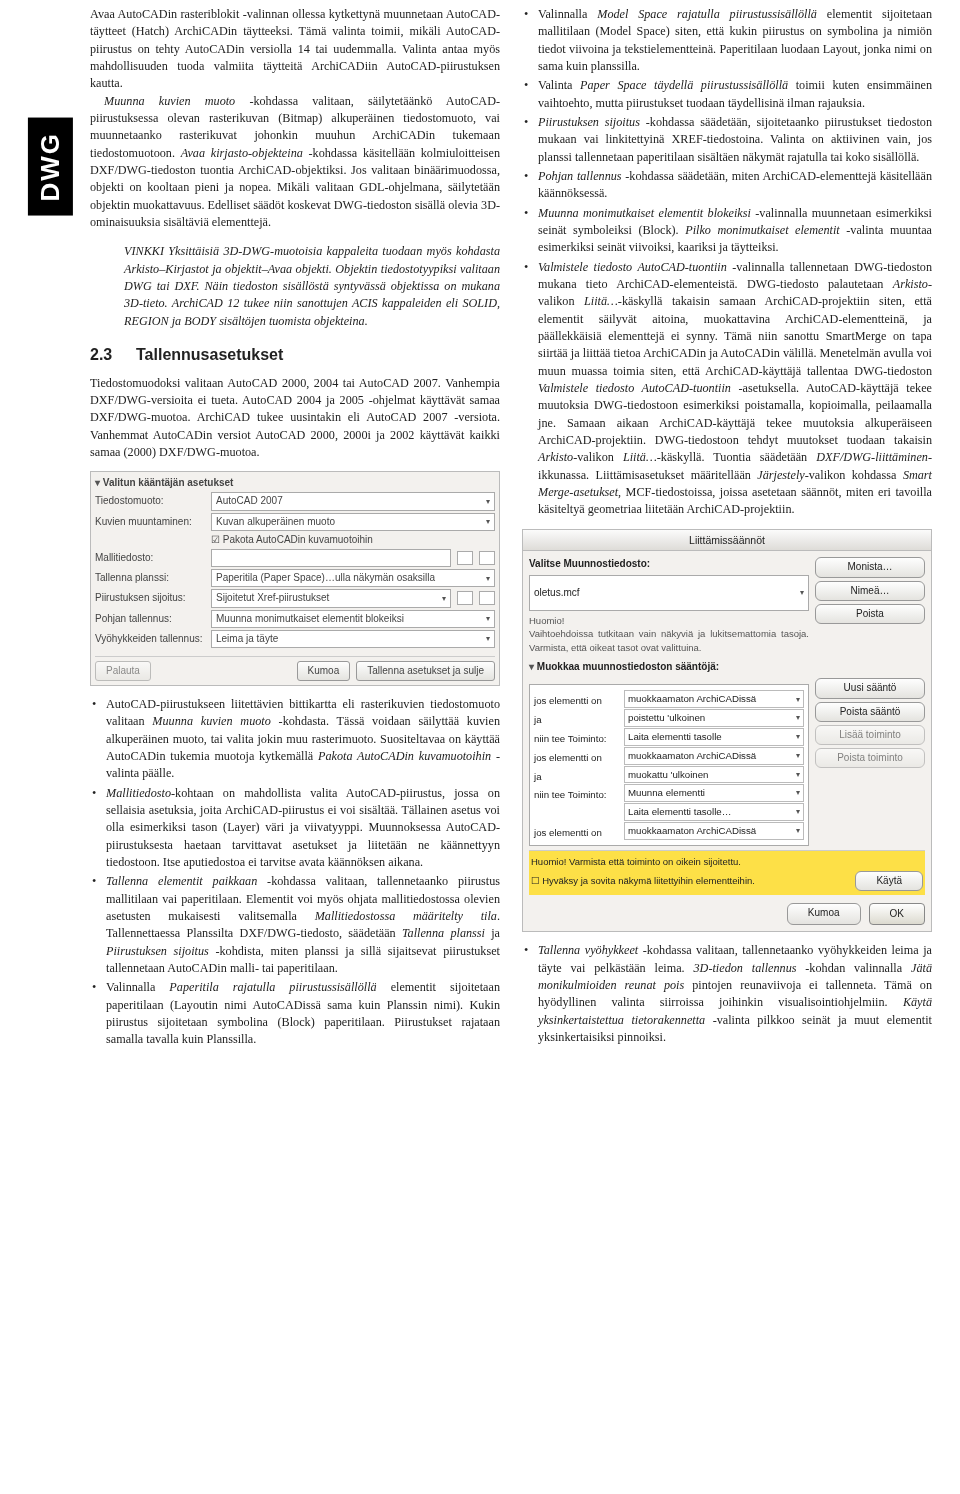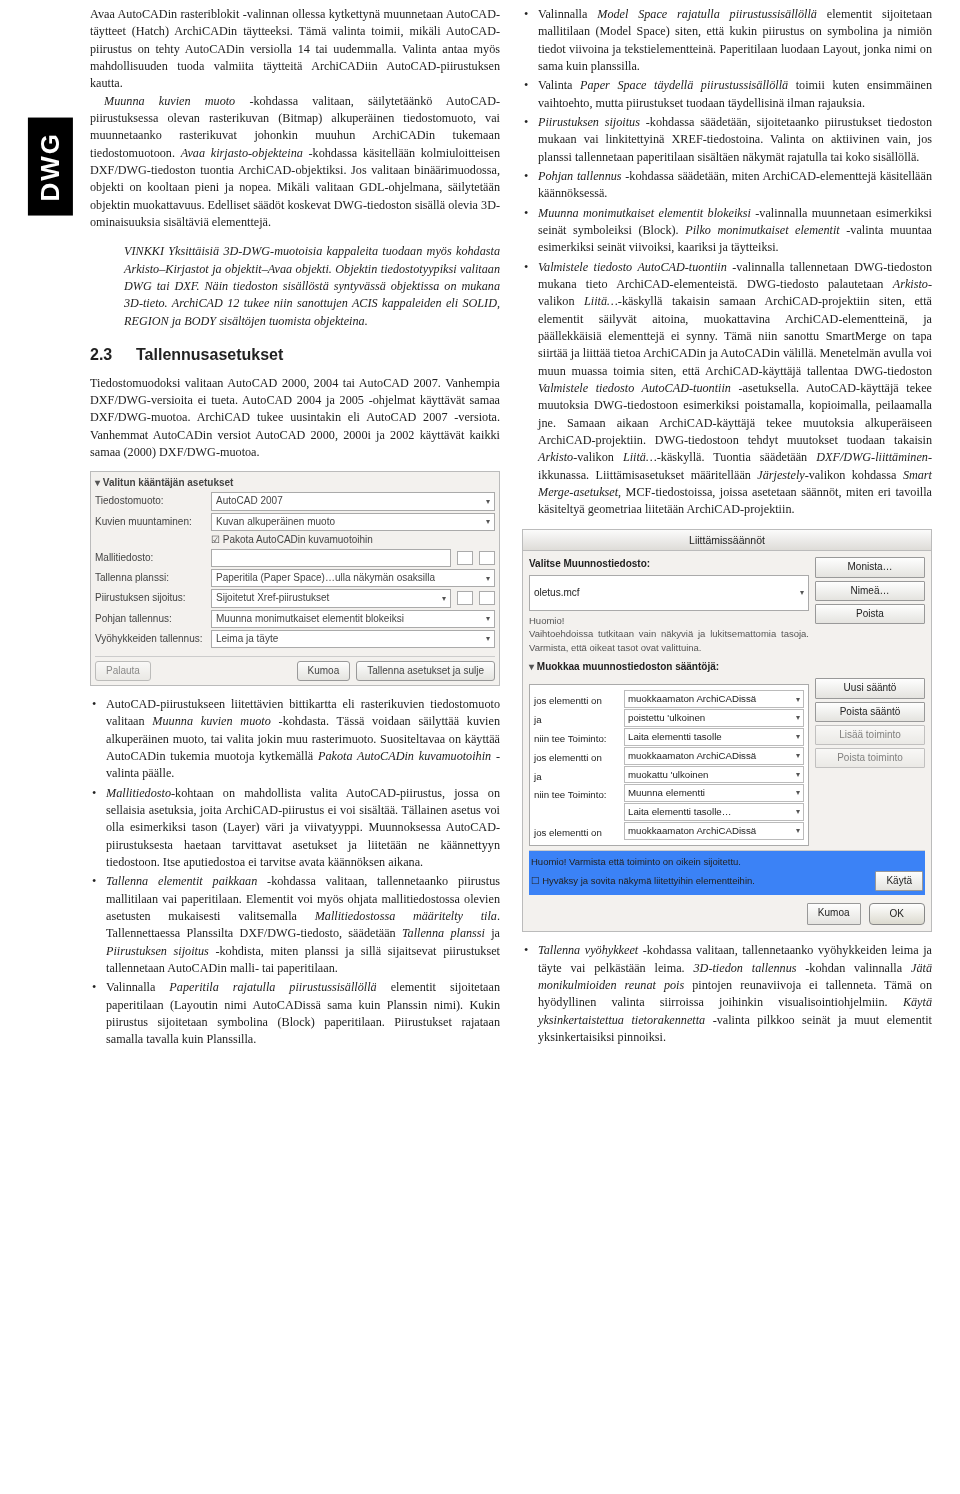--- a/index.html
+++ b/index.html
@@ -116,31 +116,31 @@
   .fig2 { break-inside: avoid; margin:10px 0; font-family: Tahoma, Arial, sans-serif; font-size:10px; }
   .fig2-title {
     background: linear-gradient(#fbfbfb,#dedcd8);
     border:1px solid #bbb; border-bottom:none;
     text-align:center; padding:3px; font-size:10.5px;
   }
   .fig2-body { border:1px solid #bbb; background:#f3f1ee; padding:6px; }
   .fig2-top { display:flex; gap:6px; }
   .fig2-left { flex:1; }
   .fig2-rightbtns { width:110px; display:flex; flex-direction:column; gap:3px; }
-  .fig2-btn { background:linear-gradient(#fefefe,#e4e3df); border:1px solid #999; border-radius:1px; padding:2px 10px; text-align:center; font-size:10px; }
+  .fig2-btn { background:linear-gradient(#fefefe,#e4e3df); border:1px solid #999; border-radius:6px; padding:2px 20px; text-align:center; font-size:10px; }
   .fig2-btn.disabled { opacity:0.55; }
   .fig2-field { background:#fff; border:1px solid #aaa; padding:10px 4px; display:flex; justify-content:space-between; align-items:center; }
   .fig2-note { color:#555; font-size:9.5px; margin:3px 0 6px 0; }
   .fig2-rules {
     background:#fff; border:1px solid #aaa; padding:4px; margin-top:6px;
   }
   .fig2-rule { display:flex; align-items:flex-end; gap:4px; margin:1px 0; font-size:9.7px; }
   .fig2-rl { width:86px; }
   .fig2-rfield { flex:1; background:#fff; border:1px solid #bbb; padding:1px 3px; display:flex; justify-content:space-between; align-items:center; }
-  .fig2-hint { background:#3b82f6; border-top:1px solid #ccc; margin-top:4px; padding:4px 2px; font-size:9.5px; }
+  .fig2-hint { background:#fde047; border-top:1px solid #ccc; margin-top:4px; padding:4px 2px; font-size:9.5px; }
   .fig2-hint .chk::before { content:"☐ "; }
   .fig2-footer { display:flex; justify-content:flex-end; gap:8px; margin-top:8px; }
   .fig2-ok { background:linear-gradient(#fff,#dcdacf); border:1px solid #888; border-radius:4px; padding:3px 20px; }
   .triangle::before { content:"▾ "; color:#555; }
   .avoid-break { break-inside: avoid; }
 </style>
 </head>
 <body>
 
 <div class="page">

